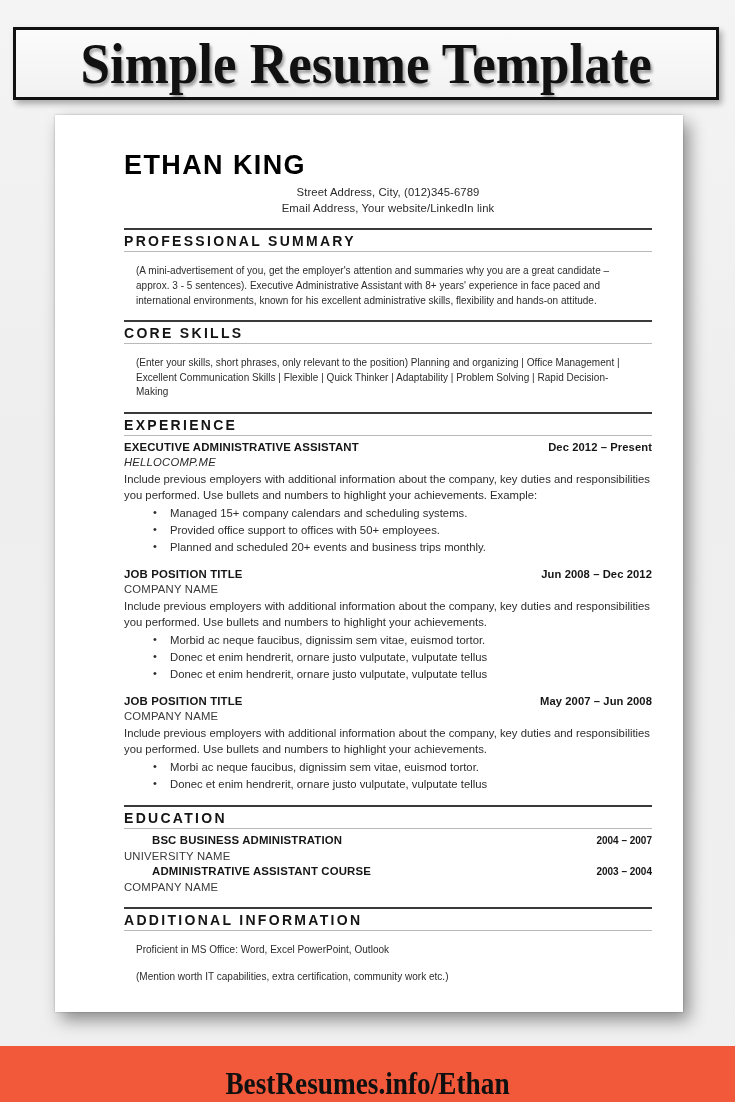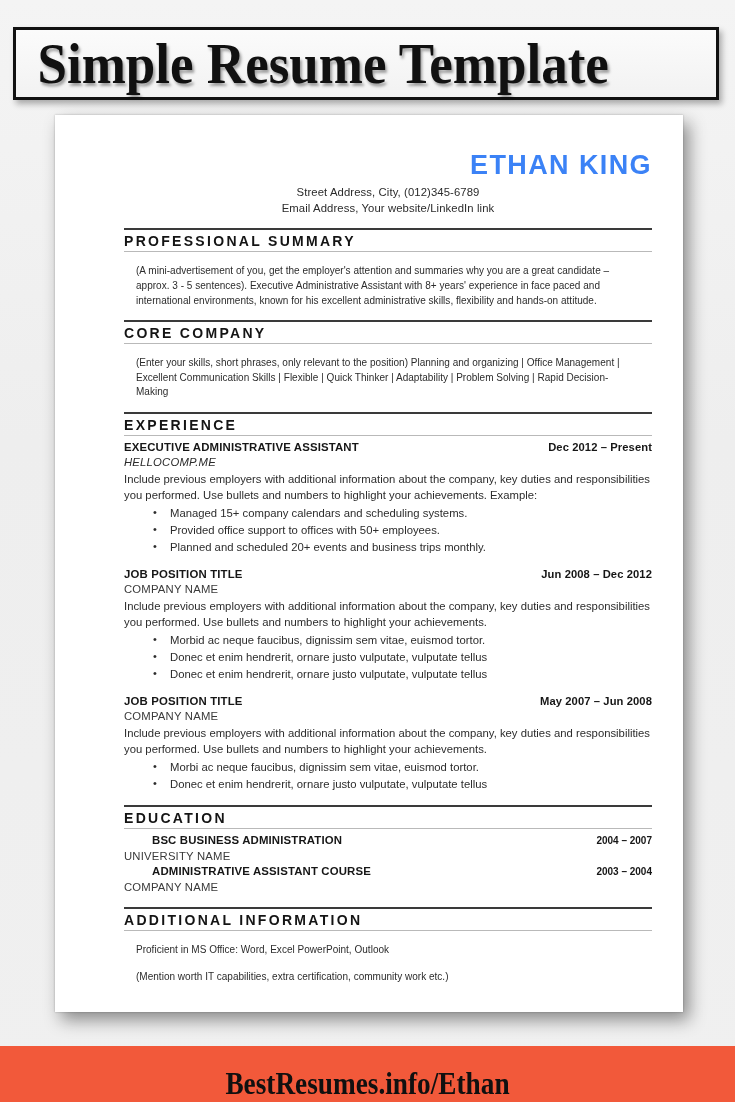--- a/index.html
+++ b/index.html
@@ -28,20 +28,21 @@
     left: 13px;
     top: 27px;
     width: 706px;
     height: 73px;
     box-sizing: border-box;
     border: 3px solid #111111;
     background: linear-gradient(180deg,#fbfbfb 0%, #f2f2f2 100%);
     box-shadow: 3px 4px 6px rgba(0,0,0,0.30);
     display: flex;
     align-items: center;
+    justify-content: center;
   }
   .title-banner-text {
     font-family: "Liberation Serif", serif;
     font-weight: bold;
     font-size: 57px;
     line-height: 1;
     color: #111111;
     letter-spacing: 0px;
     transform: scaleX(0.93);
     text-shadow: 2px 3px 3px rgba(0,0,0,0.35);
@@ -58,25 +59,25 @@
     background: #ffffff;
     box-shadow: 6px 8px 16px rgba(0,0,0,0.42), 0 0 2px rgba(0,0,0,0.25);
     overflow: hidden;
   }
   .sheet-inner {
     padding: 30px 31px 0 69px;
   }
 
   
   .name {
-    text-align: right;
+    text-align: left;
     font-size: 27px;
     font-weight: bold;
     letter-spacing: 1.4px;
-    color: #3b82f6;
+    color: #000000;
     margin: 6px 0 5px 0;
     line-height: 1.05;
   }
   .contact-line {
     text-align: center;
     font-size: 11.3px;
     color: #2b2b2b;
     line-height: 1.42;
     letter-spacing: 0.1px;
   }
@@ -237,21 +238,21 @@
 
     <div class="section">
       <div class="section-head">
         <div class="section-head-text">PROFESSIONAL SUMMARY</div>
       </div>
       <p class="para">(A mini-advertisement of you, get the employer's attention and summaries why you are a great candidate – approx. 3 - 5 sentences). Executive Administrative Assistant with 8+ years' experience in face paced and international environments, known for his excellent administrative skills, flexibility and hands-on attitude.</p>
     </div>
 
     <div class="section">
       <div class="section-head">
-        <div class="section-head-text">CORE COMPANY</div>
+        <div class="section-head-text">CORE SKILLS</div>
       </div>
       <p class="para">(Enter your skills, short phrases, only relevant to the position) Planning and organizing | Office Management | Excellent Communication Skills | Flexible | Quick Thinker | Adaptability | Problem Solving | Rapid Decision-Making</p>
     </div>
 
     <div class="section">
       <div class="section-head">
         <div class="section-head-text">EXPERIENCE</div>
       </div>
 
       <div class="entry first">

